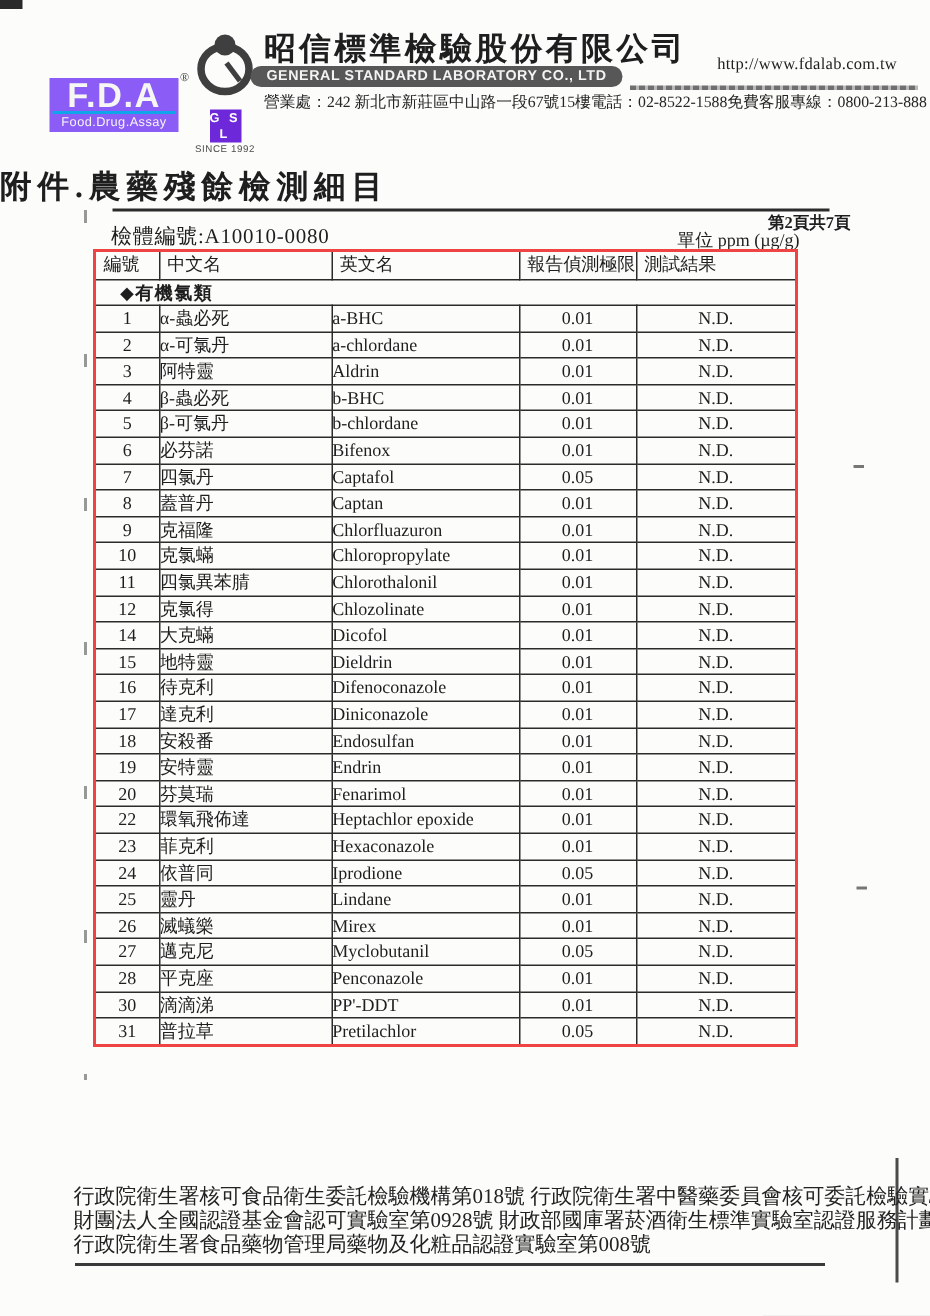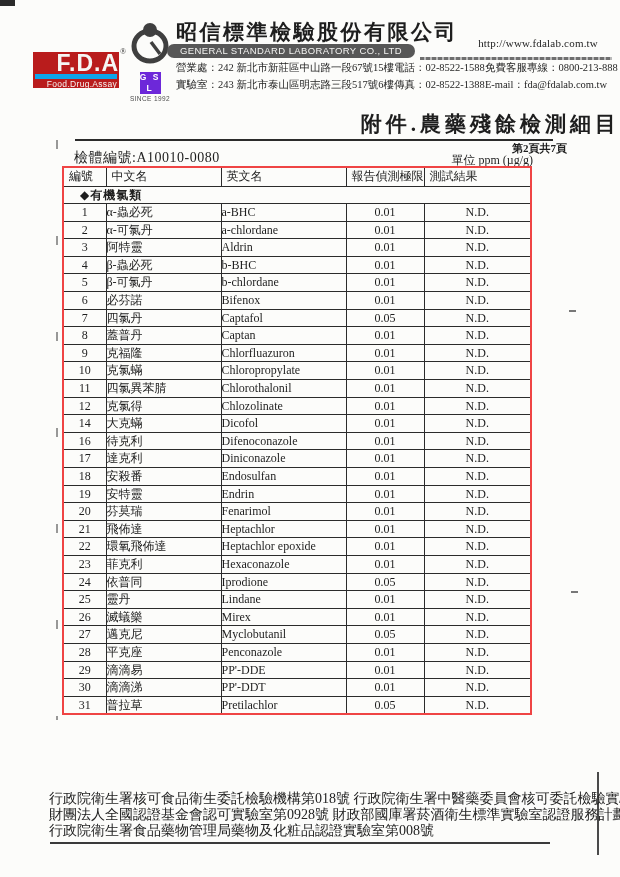--- a/index.html
+++ b/index.html
@@ -10,47 +10,47 @@
     background:#fcfcfa; color:#1e1e1e; overflow:hidden;
   }
   
   .corner-mark { position:absolute; left:0; top:0; width:15px; height:6px; background:#2a2a2a; }
   .binding-marks { position:absolute; left:56px; top:140px; width:2px; height:580px;
     background:repeating-linear-gradient(180deg, rgba(70,70,70,.55) 0 9px, transparent 9px 96px); }
   .right-scan-line { position:absolute; left:597px; top:772px; width:2px; height:83px; background:#4a4a4a; }
   .noise-dash { position:absolute; width:7px; height:2px; background:#777; }
   
   .fda-box { position:absolute; left:33px; top:52px; width:86px; height:36px;
-    background:#b91c1c; color:#f6f6f4; text-align:right; }
+    background:#8b5cf6; color:#f6f6f4; text-align:center; }
   .fda-main { font-size:23px; line-height:22px; font-weight:bold; letter-spacing:1px;
     font-family:"Liberation Sans","DejaVu Sans",sans-serif; }
-  .fda-sub { font-size:8.5px; line-height:11px; border-top:5px solid #0ea5e9; margin:0 2px;
+  .fda-sub { font-size:8.5px; line-height:11px; border-top:2px solid #0ea5e9; margin:0 2px;
     font-family:"Liberation Sans","DejaVu Sans",sans-serif; letter-spacing:.3px; }
   .reg-mark { position:absolute; left:120px; top:47px; font-size:8px; color:#333; }
   .gsl-logo { position:absolute; left:128px; top:21px; width:44px; text-align:center; }
   .gsl-box { display:block; margin:1px auto 0; width:21px; background:#6d28d9; color:#fff;
     font-size:8.5px; line-height:11px; font-weight:bold; letter-spacing:2px;
     font-family:"Liberation Sans","DejaVu Sans",sans-serif; }
   .gsl-since { display:block; font-size:6.5px; color:#4d4d4d; letter-spacing:.4px;
     font-family:"Liberation Sans","DejaVu Sans",sans-serif; margin-top:1px; }
   .company-zh { position:absolute; left:176px; top:18px; font-size:21px; font-weight:bold;
     letter-spacing:2.5px; white-space:nowrap; }
   .banner { position:absolute; left:167px; top:44px; width:248px; height:14px;
     background:#575757; border-radius:8px; color:#f4f4f2; font-size:9.5px; line-height:14px;
-    text-align:center; font-weight:normal; letter-spacing:.4px;
+    text-align:center; font-weight:bold; letter-spacing:.4px;
     font-family:"Liberation Sans","DejaVu Sans",sans-serif; }
   .website { position:absolute; right:22px; top:37px; font-size:11px; letter-spacing:.2px; }
   .header-rule { position:absolute; left:420px; top:57px; width:192px; height:3px;
     background:repeating-linear-gradient(90deg,#6f6f6f 0 4px,#b9b9b9 4px 6px); }
   .addr-line { position:absolute; left:176px; width:438px; display:flex;
     font-size:10.5px; white-space:nowrap; color:#252525; }
   .addr1 { top:61px; }
   .addr2 { top:78px; }
   
-  .doc-title { position:absolute; left:0; top:110px; width:100%; text-align:right;
+  .doc-title { position:absolute; left:0; top:110px; width:100%; text-align:left;
     font-size:21px; font-weight:bold; letter-spacing:4px; }
   .title-underline { position:absolute; left:75px; top:139px; width:478px; height:2px; background:#2b2b2b; }
   .page-info { position:absolute; right:53px; top:141px; font-size:11px; font-weight:bold; }
   .sample-no { position:absolute; left:74px; top:149px; font-size:14px; letter-spacing:.5px; }
   .unit-label { position:absolute; right:87px; top:152px; font-size:12px; }
   
   table.results { position:absolute; left:62px; top:166px; width:468px;
     border-collapse:collapse; table-layout:fixed; }
   table.results th, table.results td { border:1px solid #2b2b2b; font-size:12px;
     line-height:1.05; padding:2px 0 2px; white-space:nowrap; overflow:hidden; }
@@ -96,25 +96,20 @@
 
   <div class="company-zh">昭信標準檢驗股份有限公司</div>
   <div class="banner">GENERAL STANDARD LABORATORY CO., LTD</div>
   <div class="website">http://www.fdalab.com.tw</div>
   <div class="header-rule"></div>
 
   <div class="addr-line addr1">
     <span>營業處：242 新北市新莊區中山路一段67號15樓</span>
     <span>電話：02-8522-1588</span>
     <span>免費客服專線：0800-213-888</span>
-  </div>
-  <div class="addr-line addr2">
-    <span>實驗室：243 新北市泰山區明志路三段517號6樓</span>
-    <span>傳真：02-8522-1388</span>
-    <span>E-mail：fda@fdalab.com.tw</span>
   </div>
 
   <div class="doc-title">附件.農藥殘餘檢測細目</div>
   <div class="title-underline"></div>
   <div class="page-info">第2頁共7頁</div>
   <div class="sample-no">檢體編號:A10010-0080</div>
   <div class="unit-label">單位 ppm (µg/g)</div>
 
   <table class="results">
     <colgroup>
@@ -222,20 +217,27 @@
           <td class="c-result">N.D.</td>
         </tr>
         <tr>
           <td class="c-no">14</td>
           <td class="c-zh">大克蟎</td>
           <td class="c-en">Dicofol</td>
           <td class="c-limit">0.01</td>
           <td class="c-result">N.D.</td>
         </tr>
         <tr>
+          <td class="c-no">15</td>
+          <td class="c-zh">地特靈</td>
+          <td class="c-en">Dieldrin</td>
+          <td class="c-limit">0.01</td>
+          <td class="c-result">N.D.</td>
+        </tr>
+        <tr>
           <td class="c-no">16</td>
           <td class="c-zh">待克利</td>
           <td class="c-en">Difenoconazole</td>
           <td class="c-limit">0.01</td>
           <td class="c-result">N.D.</td>
         </tr>
         <tr>
           <td class="c-no">17</td>
           <td class="c-zh">達克利</td>
           <td class="c-en">Diniconazole</td>
@@ -253,27 +255,20 @@
           <td class="c-no">19</td>
           <td class="c-zh">安特靈</td>
           <td class="c-en">Endrin</td>
           <td class="c-limit">0.01</td>
           <td class="c-result">N.D.</td>
         </tr>
         <tr>
           <td class="c-no">20</td>
           <td class="c-zh">芬莫瑞</td>
           <td class="c-en">Fenarimol</td>
-          <td class="c-limit">0.01</td>
-          <td class="c-result">N.D.</td>
-        </tr>
-        <tr>
-          <td class="c-no">21</td>
-          <td class="c-zh">飛佈達</td>
-          <td class="c-en">Heptachlor</td>
           <td class="c-limit">0.01</td>
           <td class="c-result">N.D.</td>
         </tr>
         <tr>
           <td class="c-no">22</td>
           <td class="c-zh">環氧飛佈達</td>
           <td class="c-en">Heptachlor epoxide</td>
           <td class="c-limit">0.01</td>
           <td class="c-result">N.D.</td>
         </tr>
@@ -309,27 +304,20 @@
           <td class="c-no">27</td>
           <td class="c-zh">邁克尼</td>
           <td class="c-en">Myclobutanil</td>
           <td class="c-limit">0.05</td>
           <td class="c-result">N.D.</td>
         </tr>
         <tr>
           <td class="c-no">28</td>
           <td class="c-zh">平克座</td>
           <td class="c-en">Penconazole</td>
-          <td class="c-limit">0.01</td>
-          <td class="c-result">N.D.</td>
-        </tr>
-        <tr>
-          <td class="c-no">29</td>
-          <td class="c-zh">滴滴易</td>
-          <td class="c-en">PP'-DDE</td>
           <td class="c-limit">0.01</td>
           <td class="c-result">N.D.</td>
         </tr>
         <tr>
           <td class="c-no">30</td>
           <td class="c-zh">滴滴涕</td>
           <td class="c-en">PP'-DDT</td>
           <td class="c-limit">0.01</td>
           <td class="c-result">N.D.</td>
         </tr>

